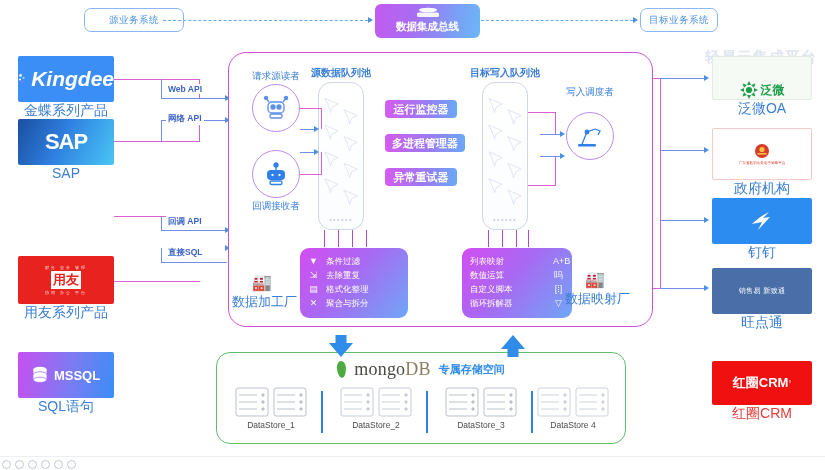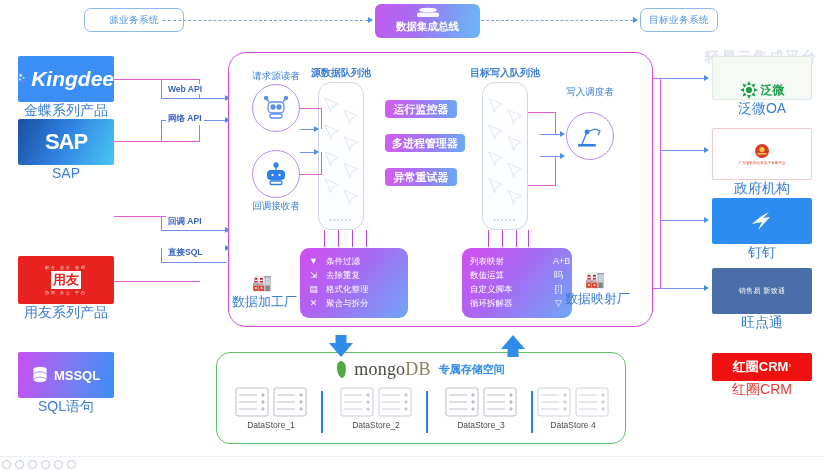--- a/index.html
+++ b/index.html
@@ -592,21 +592,21 @@
     <div class="cap">钉钉</div>
   </div>
 
   <div class="node" style="left:712px;top:268px;width:100px;height:46px;">
     <div class="logo" style="background:#4a6fa8;">
       <span style="color:#fff;font-size:7px;letter-spacing:.4px;white-space:nowrap;">销售易   新致通</span>
     </div>
     <div class="cap">旺点通</div>
   </div>
 
-  <div class="node red" style="left:712px;top:353px;width:100px;height:28px;">
+  <div class="node red" style="left:712px;top:361px;width:100px;height:44px;">
     <div class="logo" style="background:#f01010;">
       <span style="color:#fff;font-weight:bold;font-size:13px;">红圈CRM</span>
       <sup style="color:#fff;font-size:7px;">°</sup>
     </div>
     <div class="cap">红圈CRM</div>
   </div>
 
   <div class="wire v" style="left:660px;top:78px;height:210px;"></div>
   <div class="wire h" style="left:653px;top:78px;width:8px;"></div>
   <div class="wire h" style="left:653px;top:288px;width:8px;"></div>

